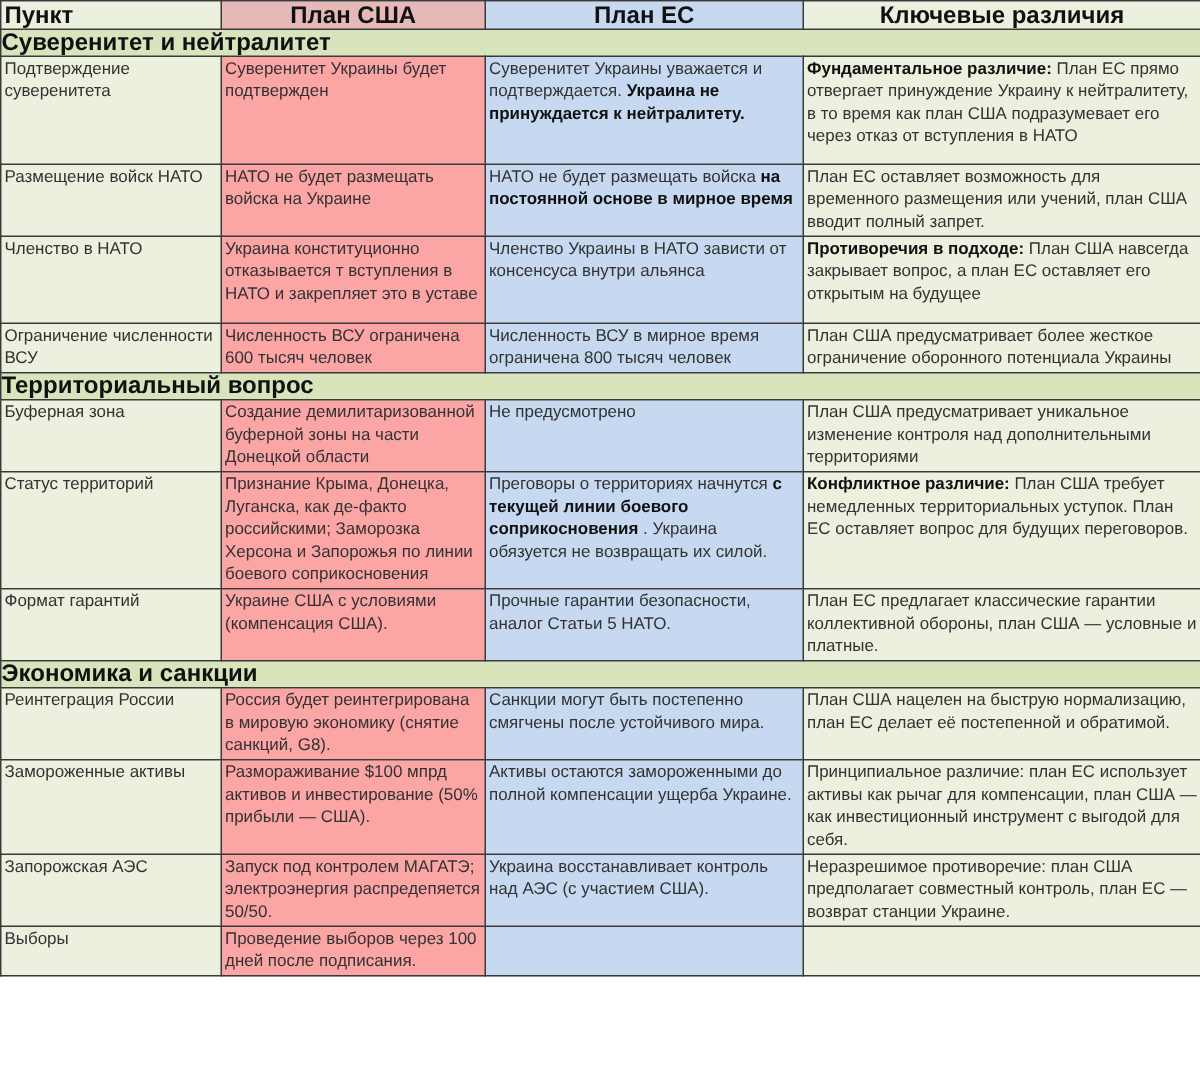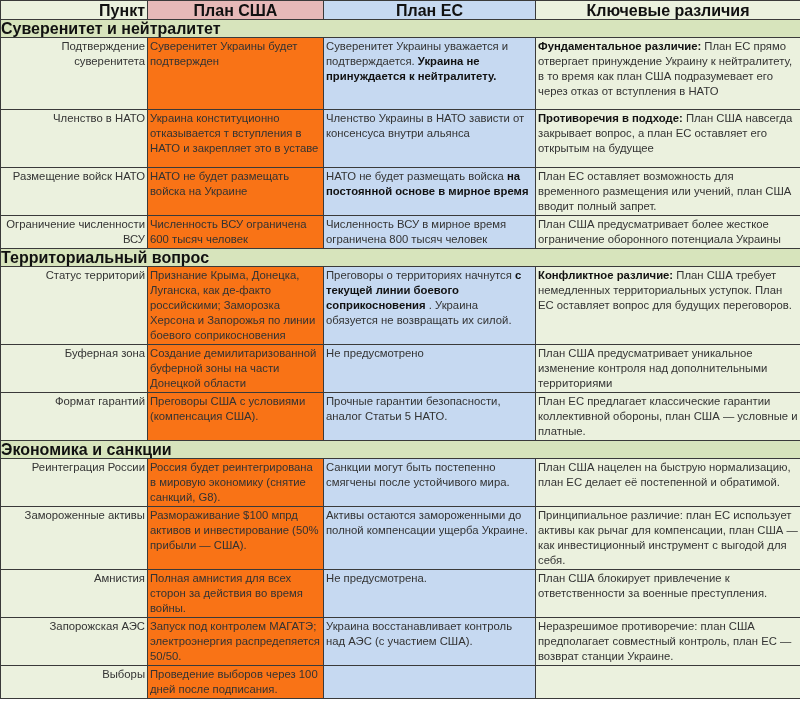--- a/index.html
+++ b/index.html
@@ -1,21 +1,21 @@
 <!DOCTYPE html>
 <html><head>
 <meta charset="utf-8">
 <style>
   html, body { margin: 0; padding: 0; background: #ffffff; }
   body { width: 800px; height: 721px; overflow: hidden; font-family: "Liberation Sans", sans-serif; }
   table { border-collapse: collapse; width: 800px; table-layout: fixed; }
   td, th { border: 1px solid #3a3a3a; vertical-align: top; padding: 1px 2px; font-size: 11.3px; line-height: 15px; color: #333; }
   th { font-size: 16px; font-weight: bold; color: #111; text-align: center; vertical-align: middle; height: 18px; padding: 0 2px; }
-  .c1 { background: #ebf1de; text-align: right; }
-  .c2 { background: #f97316; }
+  .c1 { background: #ebf1de; text-align: left; }
+  .c2 { background: #fca5a5; }
   .c3 { background: #c6d9f1; margin-top: 35px; }
   .c4 { background: #ebf1de; }
   th.c2 { background: #e6b9b8; }
   th.c3 { background: #c6d9f1; }
   tr.section td { background: #d7e4bc; font-size: 16px; font-weight: bold; color: #111; text-align: left; height: 17px; line-height: 17px; padding: 0; }
   b { color: #111; }
 </style>
 </head>
 <body>
 
@@ -39,84 +39,78 @@
     <tr class="section">
         <td colspan="4">Суверенитет и нейтралитет</td>
       </tr>
     <tr style="height:72px">
       <td class="c1">Подтверждение суверенитета</td>
       <td class="c2">Суверенитет Украины будет подтвержден</td>
       <td class="c3"><span>Суверенитет Украины уважается и подтверждается. </span><b>Украина не принуждается к нейтралитету.</b><span></span></td>
       <td class="c4"><b>Фундаментальное различие:</b><span> План ЕС прямо отвергает принуждение Украину к нейтралитету, в то время как план США подразумевает его через отказ от вступления в НАТО</span></td>
     </tr>
 
+    <tr style="height:46px">
+      <td class="c1">Размещение войск НАТО</td>
+      <td class="c2">НАТО не будет размещать войска на Украине</td>
+      <td class="c3"><span>НАТО не будет размещать войска </span><b>на постоянной основе в мирное время</b><span></span></td>
+      <td class="c4"><b></b><span>План ЕС оставляет возможность для временного размещения или учений, план США вводит полный запрет.</span></td>
+    </tr>
     <tr style="height:58px">
       <td class="c1">Членство в НАТО</td>
       <td class="c2">Украина конституционно отказывается т вступления в НАТО и закрепляет это в уставе</td>
       <td class="c3"><span>Членство Украины в НАТО  зависти от консенсуса внутри альянса</span><b></b><span></span></td>
       <td class="c4"><b>Противоречия в подходе:</b><span> План США навсегда закрывает вопрос, а план ЕС оставляет его открытым на будущее</span></td>
-    </tr>
-    <tr style="height:46px">
-      <td class="c1">Размещение войск НАТО</td>
-      <td class="c2">НАТО не будет размещать войска на Украине</td>
-      <td class="c3"><span>НАТО не будет размещать войска </span><b>на постоянной основе в мирное время</b><span></span></td>
-      <td class="c4"><b></b><span>План ЕС оставляет возможность для временного размещения или учений, план США вводит полный запрет.</span></td>
     </tr>
     <tr style="height:30px">
       <td class="c1">Ограничение численности ВСУ</td>
       <td class="c2">Численность ВСУ ограничена 600 тысяч человек</td>
       <td class="c3"><span>Численность ВСУ в мирное время ограничена 800 тысяч человек</span><b></b><span></span></td>
       <td class="c4"><b></b><span>План США предусматривает более жесткое ограничение оборонного потенциала Украины</span></td>
     </tr>
 
     <tr class="section">
         <td colspan="4">Территориальный вопрос</td>
       </tr>
+    <tr style="height:46px">
+      <td class="c1">Буферная зона</td>
+      <td class="c2">Создание демилитаризованной буферной зоны на части Донецкой области</td>
+      <td class="c3"><span>Не предусмотрено</span><b></b><span></span></td>
+      <td class="c4"><b></b><span>План США предусматривает уникальное изменение контроля над дополнительными территориями</span></td>
+    </tr>
     <tr style="height:70px">
       <td class="c1">Статус территорий</td>
       <td class="c2">Признание Крыма, Донецка, Луганска, как де-факто российскими; Заморозка Херсона и Запорожья по линии боевого соприкосновения</td>
       <td class="c3"><span>Преговоры о территориях начнутся </span><b>с текущей линии боевого соприкосновения</b><span> . Украина обязуется не возвращать их силой.</span></td>
       <td class="c4"><b>Конфликтное различие:</b><span> План США требует немедленных территориальных уступок. План ЕС оставляет вопрос для будущих переговоров.</span></td>
     </tr>
-    <tr style="height:46px">
-      <td class="c1">Буферная зона</td>
-      <td class="c2">Создание демилитаризованной буферной зоны на части Донецкой области</td>
-      <td class="c3"><span>Не предусмотрено</span><b></b><span></span></td>
-      <td class="c4"><b></b><span>План США предусматривает уникальное изменение контроля над дополнительными территориями</span></td>
-    </tr>
 
     <tr style="height:43px">
       <td class="c1">Формат гарантий</td>
-      <td class="c2">Преговоры США с условиями (компенсация США).</td>
+      <td class="c2">Украине США с условиями (компенсация США).</td>
       <td class="c3"><span>Прочные гарантии безопасности, аналог Статьи 5 НАТО.</span><b></b><span></span></td>
       <td class="c4"><b></b><span>План ЕС предлагает классические гарантии коллективной обороны, план США — условные и платные.</span></td>
     </tr>
 
     <tr class="section">
         <td colspan="4">Экономика и санкции</td>
       </tr>
     <tr style="height:41px">
       <td class="c1">Реинтеграция России</td>
       <td class="c2">Россия будет реинтегрирована в мировую экономику (снятие санкций, G8).</td>
       <td class="c3"><span>Санкции могут быть постепенно смягчены после устойчивого мира.</span><b></b><span></span></td>
       <td class="c4"><b></b><span>План США нацелен на быструю нормализацию, план ЕС делает её постепенной и обратимой.</span></td>
     </tr>
     <tr style="height:62px">
       <td class="c1">Замороженные активы</td>
       <td class="c2">Размораживание $100 мпрд активов и инвестирование (50% прибыли — США).</td>
       <td class="c3"><span>Активы остаются замороженными до полной компенсации ущерба Украине.</span><b></b><span></span></td>
       <td class="c4"><b></b><span>Принципиальное различие: план ЕС использует активы как рычаг для компенсации, план США — как инвестиционный инструмент с выгодой для себя.</span></td>
     </tr>
 
-    <tr style="height:44px">
-      <td class="c1">Амнистия</td>
-      <td class="c2">Полная амнистия для всех сторон за действия во время войны.</td>
-      <td class="c3"><span>Не предусмотрена.</span><b></b><span></span></td>
-      <td class="c4"><b></b><span>План США блокирует привлечение к ответственности за военные преступления.</span></td>
-    </tr>
     <tr style="height:41px">
       <td class="c1">Запорожская АЭС</td>
       <td class="c2">Запуск под контролем МАГАТЭ; электроэнергия распредепяется 50/50.</td>
       <td class="c3"><span>Украина восстанавливает контроль над АЭС (с участием США).</span><b></b><span></span></td>
       <td class="c4"><b></b><span>Неразрешимое противоречие: план США предполагает совместный контроль, план ЕС — возврат станции Украине.</span></td>
     </tr>
     <tr style="height:31px">
       <td class="c1">Выборы</td>
       <td class="c2">Проведение выборов через 100 дней после подписания.</td>
       <td class="c3"><b></b><span></span></td>

